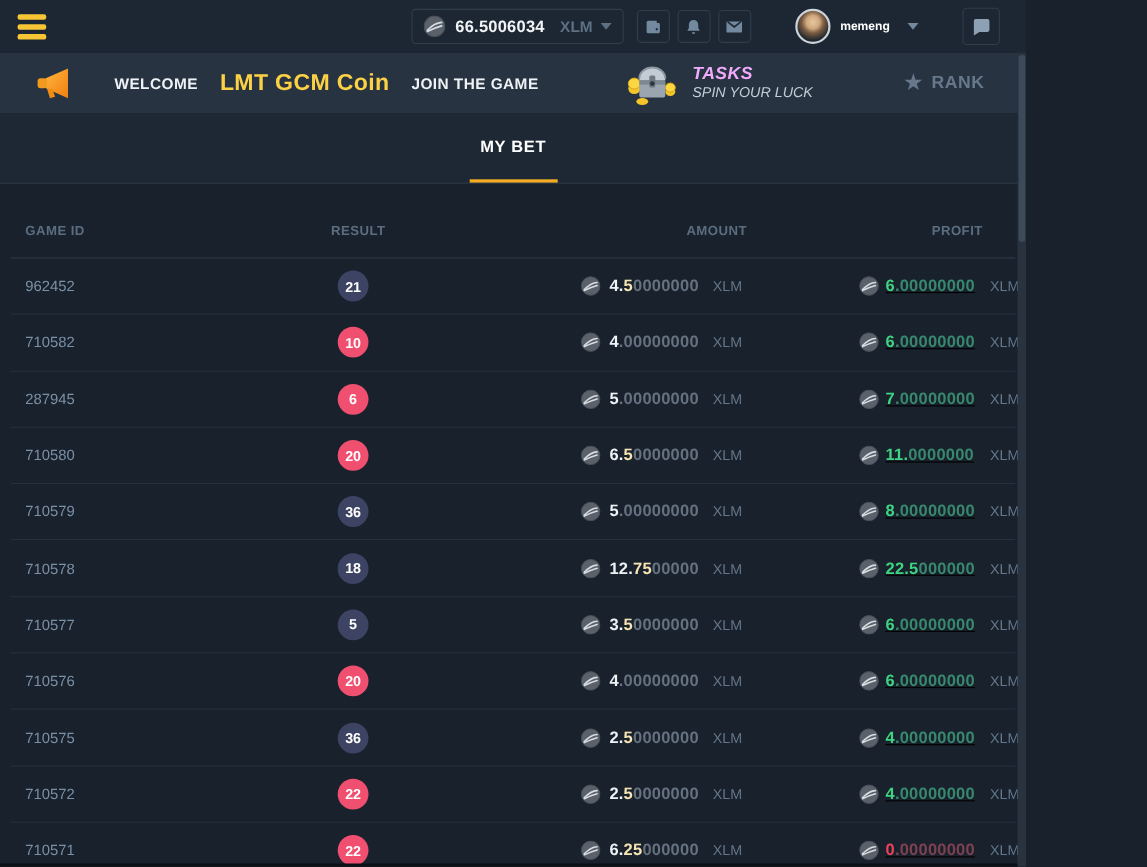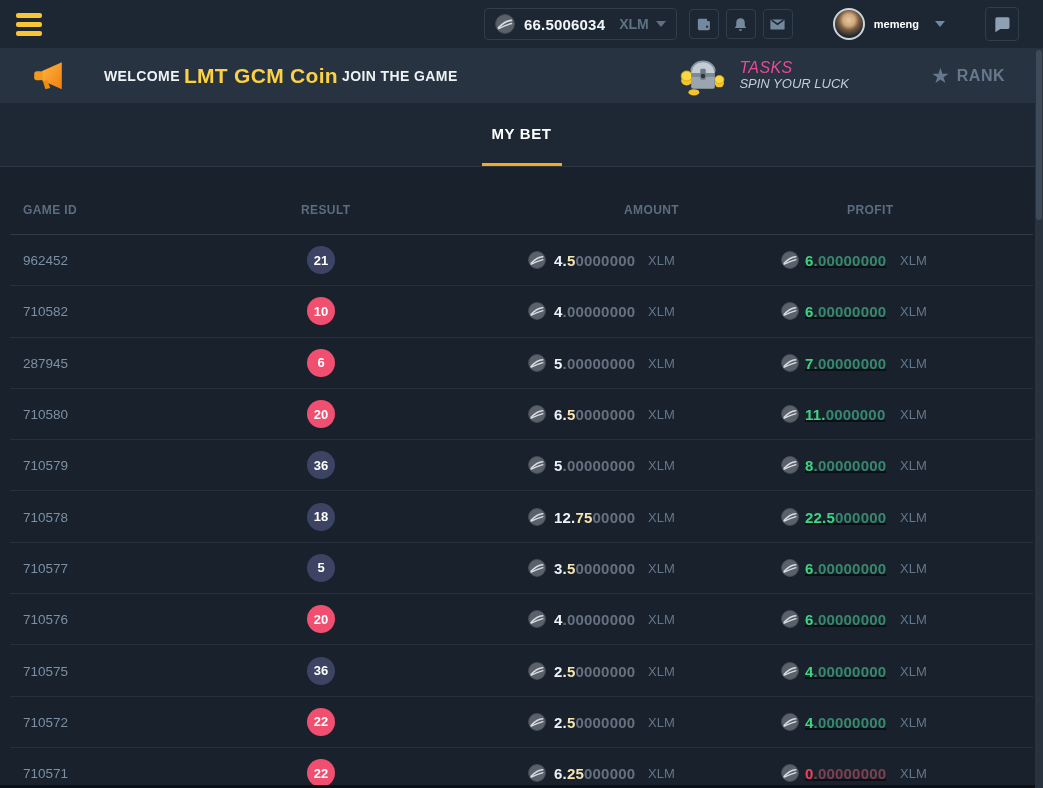--- a/index.html
+++ b/index.html
@@ -1,18 +1,18 @@
 <!DOCTYPE html>
 <html><head>
 <meta charset="utf-8">
 <style>
   * { margin:0; padding:0; box-sizing:border-box; }
   html,body { overflow:hidden; }
   body { width:1043px; height:788px; background:#18212c; font-family:"Liberation Sans","DejaVu Sans",sans-serif; }
-  .page { position:relative; width:1043px; height:788px; overflow:hidden; }
+  .page { position:relative; width:933px; height:788px; overflow:hidden; }
 
   
   .topbar { height:48px; background:#1d2733; display:flex; align-items:center; padding:0 24px 0 16px; }
   .hamburger { width:26px; display:flex; flex-direction:column; gap:4px; cursor:pointer; }
   .hamburger i { display:block; height:5px; border-radius:2px; background:#f8c634; }
   .topbar-right { margin-left:auto; display:flex; align-items:center; }
   .balance-pill { height:32px; border:1px solid #303d4b; border-radius:4px; display:flex; align-items:center; padding:0 10px; cursor:pointer; }
   .balance-pill .coin-svg { width:20px; height:20px; margin-right:9px; }
   .balance-amt { font-size:15px; font-weight:bold; color:#f2f5f8; letter-spacing:.2px; }
   .balance-cur { font-size:14px; font-weight:bold; color:#5e7183; margin-left:14px; }
@@ -24,27 +24,27 @@
   .avatar { width:32px; height:32px; border-radius:50%; border:2px solid #ccd4db;
     background: radial-gradient(circle at 50% 36%, #e8c79d 0%, #cfa87e 26%, #7a5c42 44%, #23292e 72%, #1a2027 100%); }
   .username { font-size:11px; font-weight:bold; color:#ffffff; }
   .user .caret { border-top-color:#73899d; }
   .chat-btn { margin-left:40px; width:34px; height:34px; border:1px solid #303d4b; border-radius:4px; background:transparent; display:grid; place-items:center; cursor:pointer; }
   .chat-btn svg { width:20px; height:20px; }
 
   
   .banner { height:55px; background:#273340; display:flex; align-items:center; padding:0 38px 0 30px; }
   .megaphone { width:36px; height:34px; }
-  .banner-text { margin-left:38px; display:flex; align-items:center; gap:4px; white-space:nowrap; }
+  .banner-text { margin-left:38px; display:flex; align-items:center; gap:20px; white-space:nowrap; }
   .bt-welcome, .bt-join { font-size:14px; font-weight:bold; color:#eef2f6; letter-spacing:.4px; }
   .bt-coin { font-size:21px; font-weight:bold; color:#fcd144; letter-spacing:.3px; }
   .tasks { margin-left:auto; display:flex; align-items:center; gap:12px; cursor:pointer; }
   .chest { width:48px; height:40px; }
   .tasks-text { font-style:italic; line-height:1.15; }
-  .tasks-title { font-size:16px; font-weight:normal; color:#ec4899; letter-spacing:.4px; }
+  .tasks-title { font-size:16px; font-weight:bold; color:#f0abfc; letter-spacing:.4px; }
   .tasks-sub { font-size:13px; color:#c3cdd6; }
   .rank { margin-left:82px; display:flex; align-items:center; gap:7px; cursor:pointer; color:#67788c; }
   .star { font-size:21px; line-height:1; color:#67788c; }
   .rank-label { font-size:16px; font-weight:bold; letter-spacing:.5px; }
 
   
   .tabs { height:64px; background:#1e2834; border-bottom:1px solid #2c3844; display:flex; justify-content:center; gap:34px; }
   .tab { display:flex; align-items:center; padding:0 10px; font-size:15px; font-weight:bold; letter-spacing:.6px; color:#93a5b6; border-bottom:3px solid transparent; cursor:pointer; }
   .tab.active { color:#ffffff; border-bottom-color:#f4ab24; }
 

